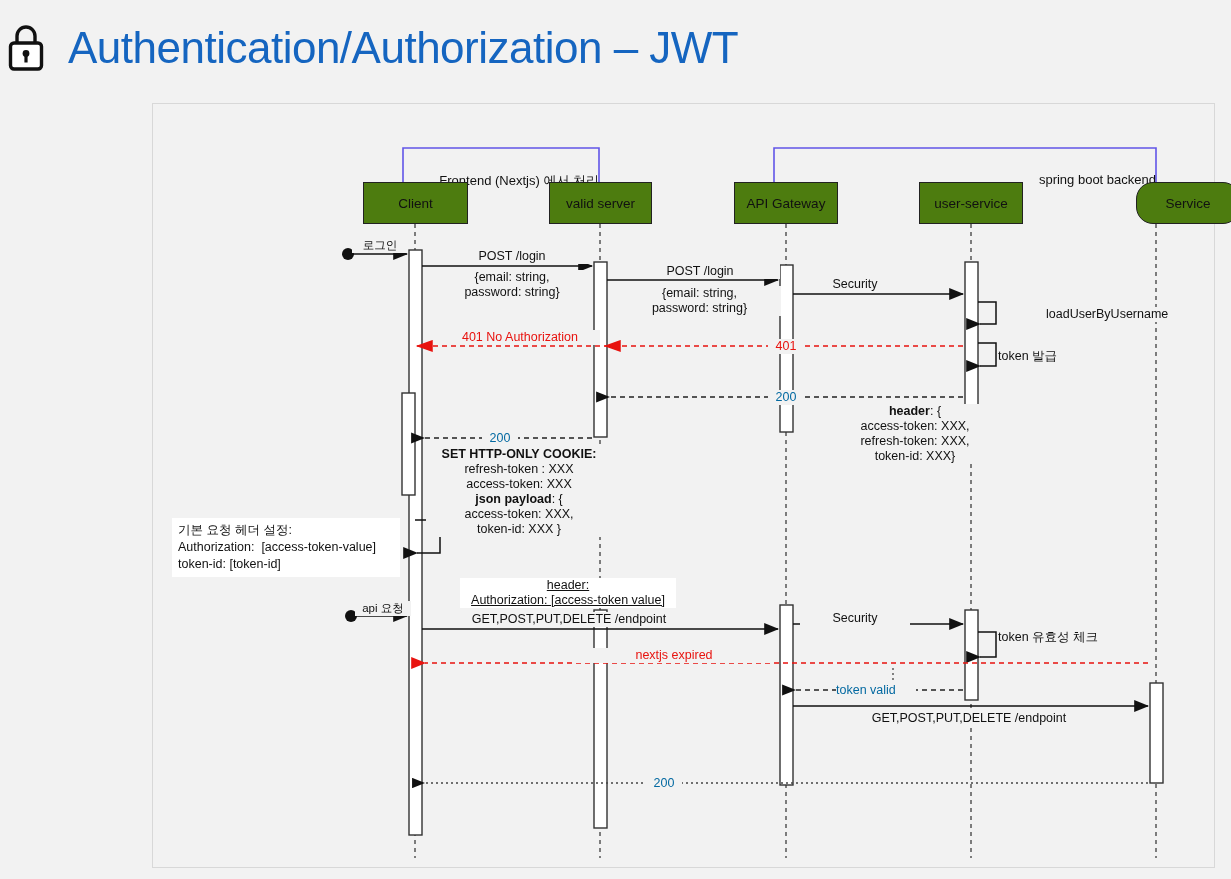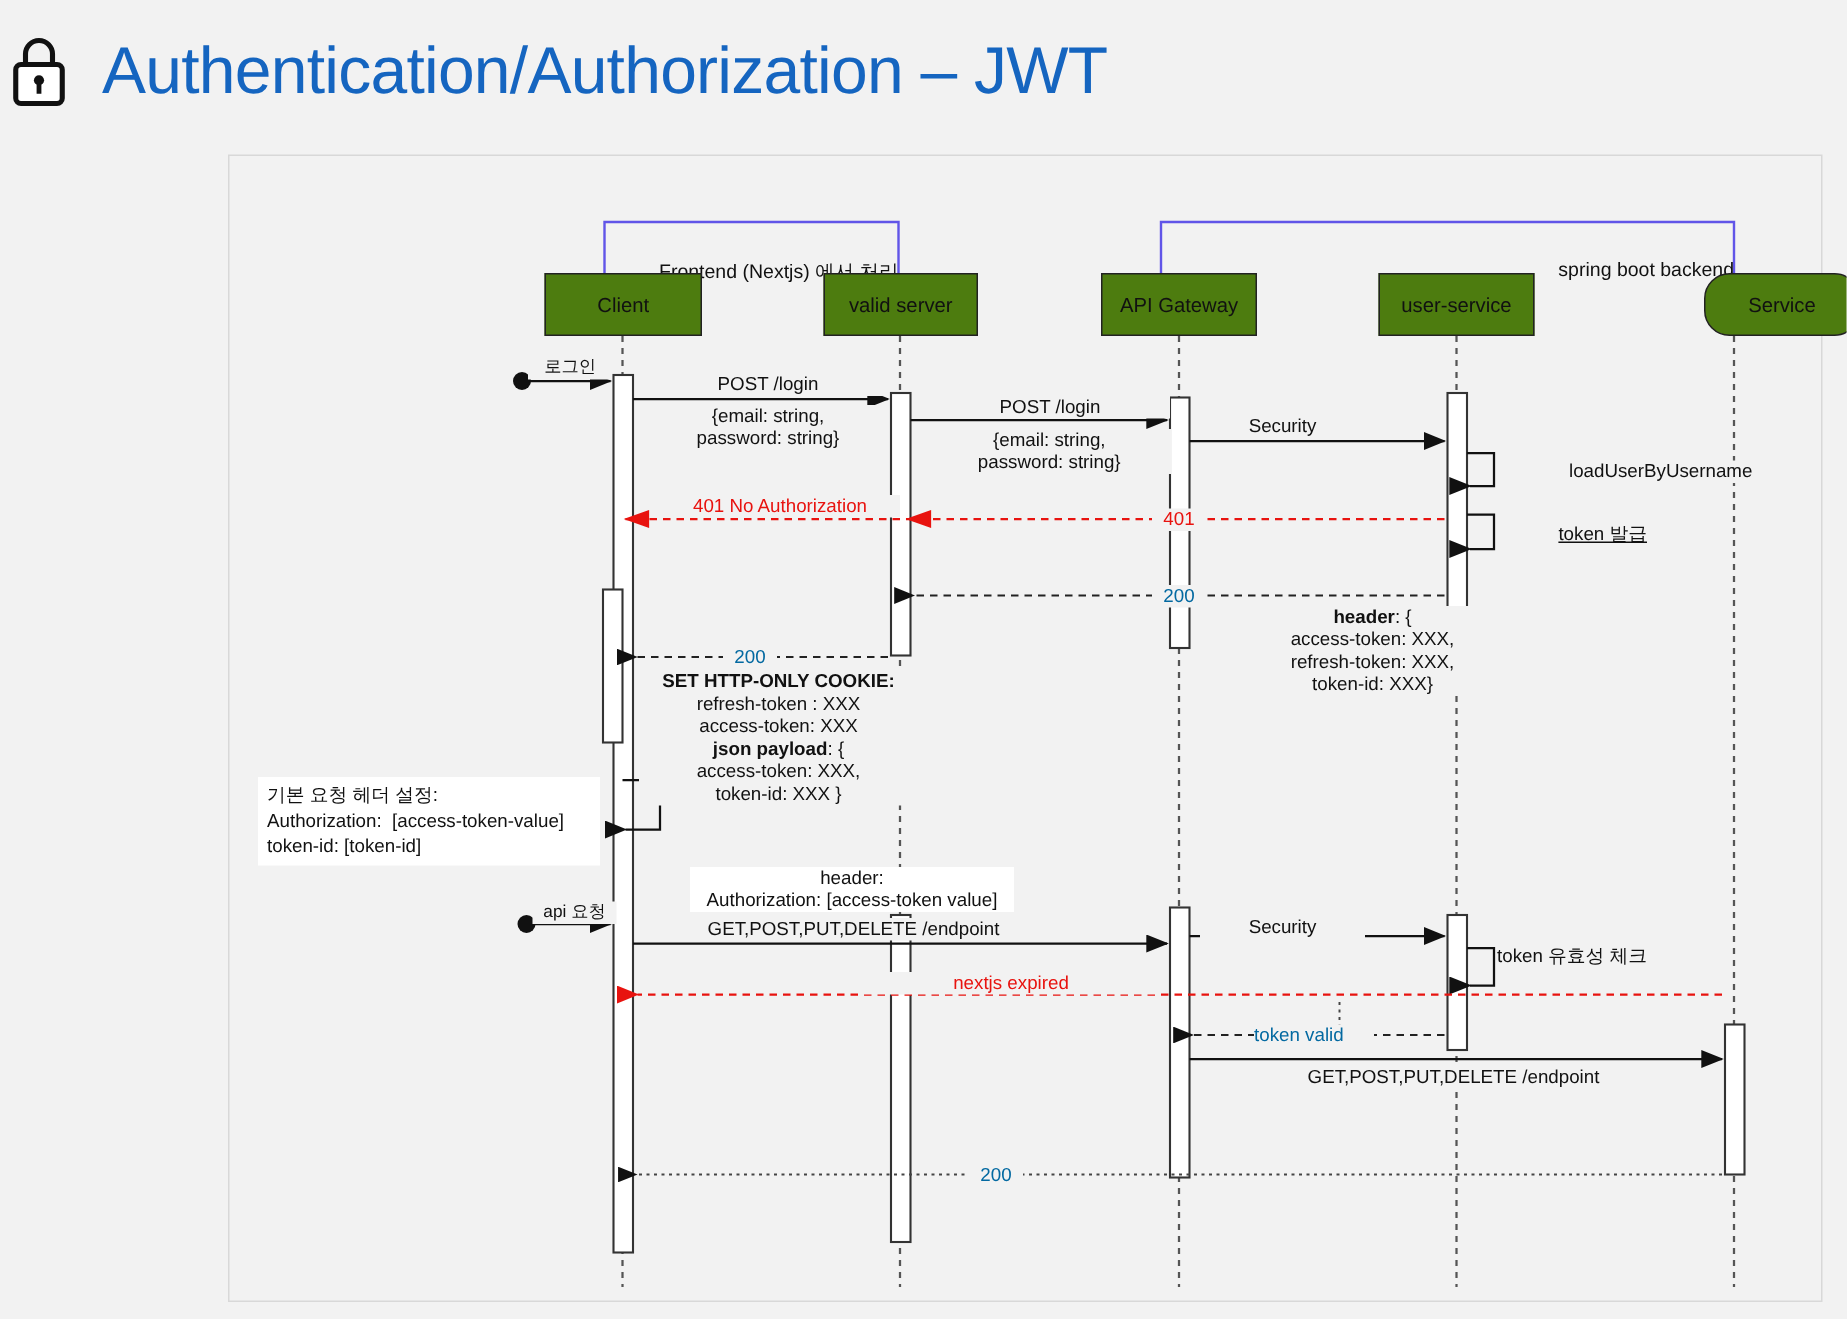--- a/index.html
+++ b/index.html
@@ -179,42 +179,42 @@
 <div class="msg bg" style="left:620px;top:264px;width:160px;">POST /login</div>
 <div class="msg bg" style="left:618px;top:286px;width:163px;">{email: string,
 password: string}</div>
 
 <div class="msg bg" style="left:800px;top:277px;width:110px;">Security</div>
 <div class="msg bg" style="left:998px;top:307px;width:140px;text-align:left;padding-left:48px;">loadUserByUsername</div>
 
 <div class="msg bg red" style="left:440px;top:330px;width:160px;">401 No Authorization</div>
 <div class="msg bg red" style="left:768px;top:339px;width:36px;">401</div>
 
-<div class="msg bg" style="left:998px;top:349px;width:100px;text-align:right;text-decoration:underline;">token 발급</div>
+<div class="msg bg" style="left:998px;top:349px;width:100px;text-align:left;">token 발급</div>
 
 <div class="msg bg blue" style="left:768px;top:390px;width:36px;">200</div>
 <div class="msg bg" style="left:810px;top:404px;width:210px;"><b>header</b>: {
 access-token: XXX,
 refresh-token: XXX,
 token-id: XXX}</div>
 
 <div class="msg bg blue" style="left:482px;top:431px;width:36px;">200</div>
 <div class="msg bg" style="left:426px;top:447px;width:186px;"><b>SET HTTP-ONLY COOKIE:</b>
 refresh-token : XXX
 access-token: XXX
 <b>json payload</b>: {
 access-token: XXX,
 token-id: XXX }</div>
 
 <div class="note" style="left:172px;top:518px;width:228px;">기본 요청 헤더 설정:
 Authorization:  [access-token-value]
 token-id: [token-id]</div>
 
 <div class="msg bg small" style="left:355px;top:601px;width:56px;">api 요청</div>
-<div class="msg white" style="left:460px;top:578px;width:216px;">header:
+<div class="msg white" style="left:460px;top:578px;width:216px;text-decoration:underline;">header:
 Authorization: [access-token value]</div>
 <div class="msg bg" style="left:436px;top:612px;width:266px;">GET,POST,PUT,DELETE /endpoint</div>
 
 <div class="msg bg" style="left:800px;top:611px;width:110px;">Security</div>
 <div class="msg bg" style="left:998px;top:630px;width:130px;text-align:left;">token 유효성 체크</div>
 
 <div class="msg bg red" style="left:576px;top:648px;width:196px;">nextjs expired</div>
 <div class="msg bg blue" style="left:836px;top:683px;width:80px;text-align:left;">token valid</div>
 
 <div class="msg bg" style="left:836px;top:711px;width:266px;">GET,POST,PUT,DELETE /endpoint</div>

